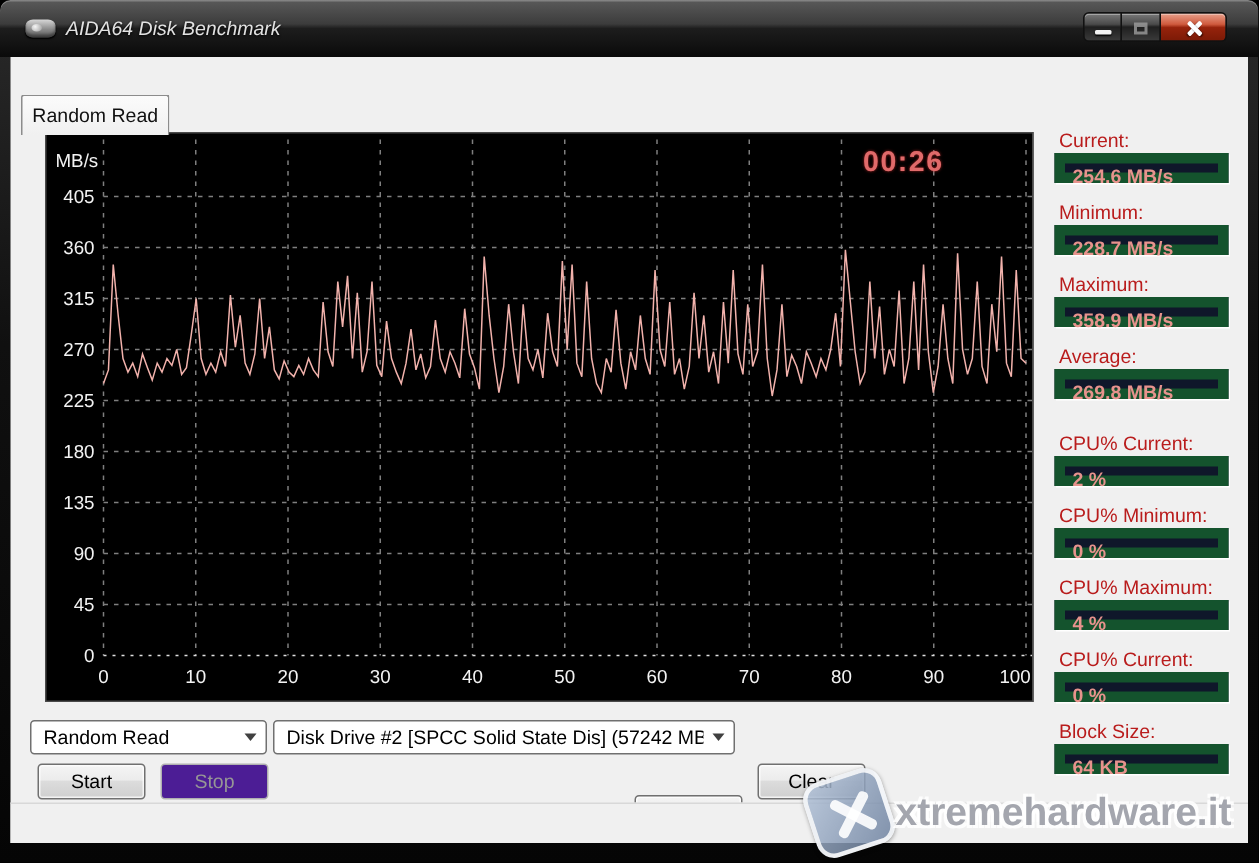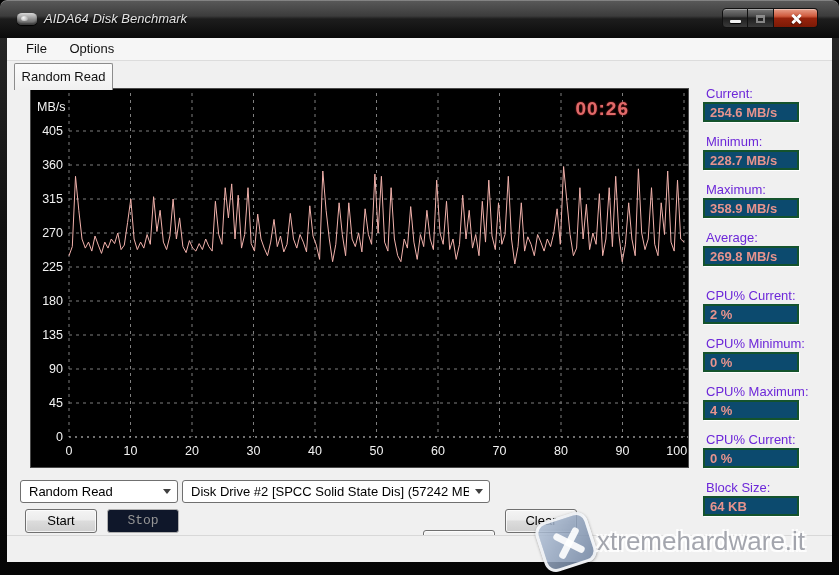--- a/index.html
+++ b/index.html
@@ -37,49 +37,49 @@
   .tab { position:absolute; left:7px; top:25px; width:99px; height:27px;
     background:linear-gradient(#fbfbfb,#f0f0f0); border:1px solid #8c8c8c; border-bottom:none;
     border-radius:2px 2px 0 0; font-size:13px; line-height:25px; text-align:center; color:#111; z-index:2; }
 
   .chartbox { position:absolute; left:23px; top:50px; width:659px; height:380px; background:#000; border:1px solid #4a4a4a; }
   .chartbox svg { display:block; font-family:"Liberation Sans",sans-serif; }
   .timer { position:absolute; left:478px; top:9px; width:120px; text-align:right;
     font-size:19px; font-weight:bold; letter-spacing:1px; color:#e06a6a; text-shadow:0 0 2px rgba(190,40,40,.9); }
 
   
-  .stat-label { position:absolute; left:699px; font-size:13px; color:#6d28d9; }
-  .stat-value { position:absolute; left:696px; width:96px; height:20px; background:#0c4a6e;
-    border:2px solid #14532d; box-shadow:1px 1px 0 #fff; color:#e7938d; font-size:13px; font-weight:bold;
+  .stat-label { position:absolute; left:699px; font-size:13px; color:#b91c1c; }
+  .stat-value { position:absolute; left:696px; width:116px; height:20px; background:#0f172a;
+    border:7px solid #14532d; box-shadow:1px 1px 0 #fff; color:#e7938d; font-size:13px; font-weight:bold;
     line-height:18px; padding-left:5px; }
 
   
   .combo { position:absolute; height:23px; border:1px solid #707070; border-radius:3px; background:#fff;
     display:flex; align-items:center; box-shadow:inset 0 0 0 1px rgba(255,255,255,.8); }
   .combo .val { flex:1; padding:0 8px; font-size:13px; color:#000; white-space:nowrap; overflow:hidden; }
   .combo .arr { width:20px; display:flex; justify-content:center; }
   .tri { width:0; height:0; border-left:4px solid transparent; border-right:4px solid transparent; border-top:5px solid #404040; }
 
   .btn { position:absolute; height:24px; width:72px; border:1px solid #707070; border-radius:3px;
     background:linear-gradient(#f4f4f4,#ececec 45%,#dcdcdc 50%,#cfcfcf); font-size:13px; color:#000;
     text-align:center; line-height:22px; box-shadow:inset 0 0 0 1px rgba(255,255,255,.75); }
-  .btn.disabled { border-color:#b0b0b0; background:#0f172a; color:#969696; box-shadow:none;font-family:Liberation Mono, monospace; }
+  .btn.disabled { border-color:#b0b0b0; background:#4c1d95; color:#969696; box-shadow:none; }
 
   .statusbar { position:absolute; left:0; bottom:0; width:825px; height:27px; background:#f0f0f0; border-top:1px solid #d8d8d8; }
 
   
   .watermark { position:absolute; left:533px; top:508px; width:300px; height:64px; z-index:9; pointer-events:none; }
   .wm-logo { position:absolute; left:6px; top:8px; width:54px; height:52px; border-radius:12px;
     background:linear-gradient(135deg, rgba(176,192,214,.85), rgba(110,130,160,.85));
     border:3px solid rgba(255,255,255,.85); transform:rotate(-18deg); box-shadow:0 1px 3px rgba(0,0,0,.35); }
   .wm-logo:before,.wm-logo:after { content:""; position:absolute; left:23px; top:8px; width:7px; height:34px;
     background:rgba(255,255,255,.9); border-radius:3px; }
   .wm-logo:before { transform:rotate(45deg); }
   .wm-logo:after { transform:rotate(-45deg); }
-  .wm-text { position:absolute; left:64px; top:18px; font-size:26px; font-weight:normal; letter-spacing:0;
+  .wm-text { position:absolute; left:64px; top:18px; font-size:26px; font-weight:bold; letter-spacing:0;
     color:rgba(148,150,160,.85);
     text-shadow:-2px -2px 0 rgba(255,255,255,.85), 2px -2px 0 rgba(255,255,255,.85),
                 -2px 2px 0 rgba(255,255,255,.85), 2px 2px 0 rgba(255,255,255,.85), 0 0 6px rgba(255,255,255,.6); }
 </style>
 </head>
 <body>
 
 <div class="window">
 
   <div class="titlebar">
@@ -93,24 +93,20 @@
           <span class="glyph-max"></span>
         </div>
       <div class="wbtn close">
           <span class="glyph-x"></span>
         </div>
     </div>
   </div>
 
   <div class="client">
 
-    <div class="menubar">
-      <span class="menu-item" style="margin-left:10px">File</span>
-      <span class="menu-item">Options</span>
-    </div>
 
     <div class="tab">Random Read</div>
 
     <div class="chartbox">
       <svg id="chart-svg" width="659" height="380" viewBox="0 0 659 380">
           <line x1="38" y1="4" x2="38" y2="348" stroke="#7f7f7f" stroke-width="1" stroke-dasharray="3,4"></line>
           <text x="38" y="366" fill="#f2f2f2" font-size="12.5" text-anchor="middle">0</text>
           <line x1="99.5" y1="4" x2="99.5" y2="348" stroke="#7f7f7f" stroke-width="1" stroke-dasharray="3,4"></line>
           <text x="99.5" y="366" fill="#f2f2f2" font-size="12.5" text-anchor="middle">10</text>
           <line x1="161" y1="4" x2="161" y2="348" stroke="#7f7f7f" stroke-width="1" stroke-dasharray="3,4"></line>

